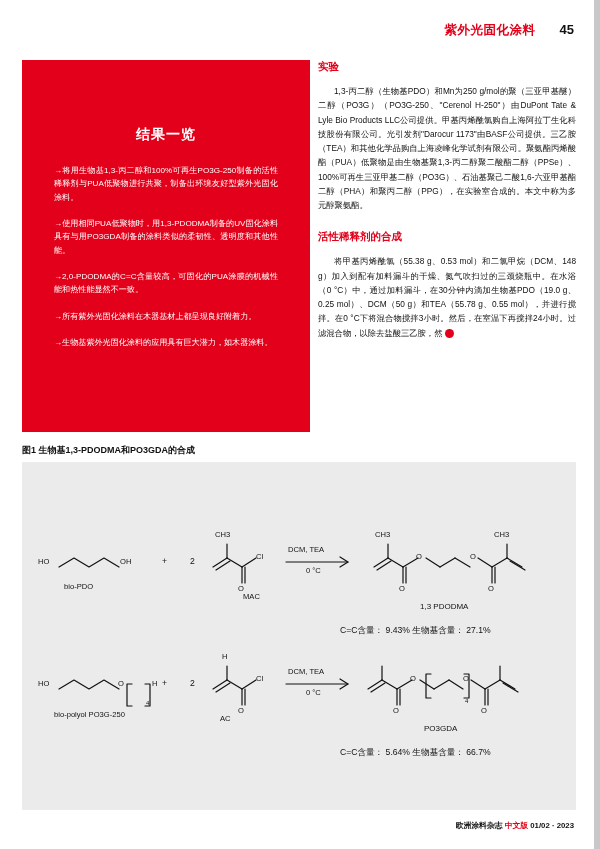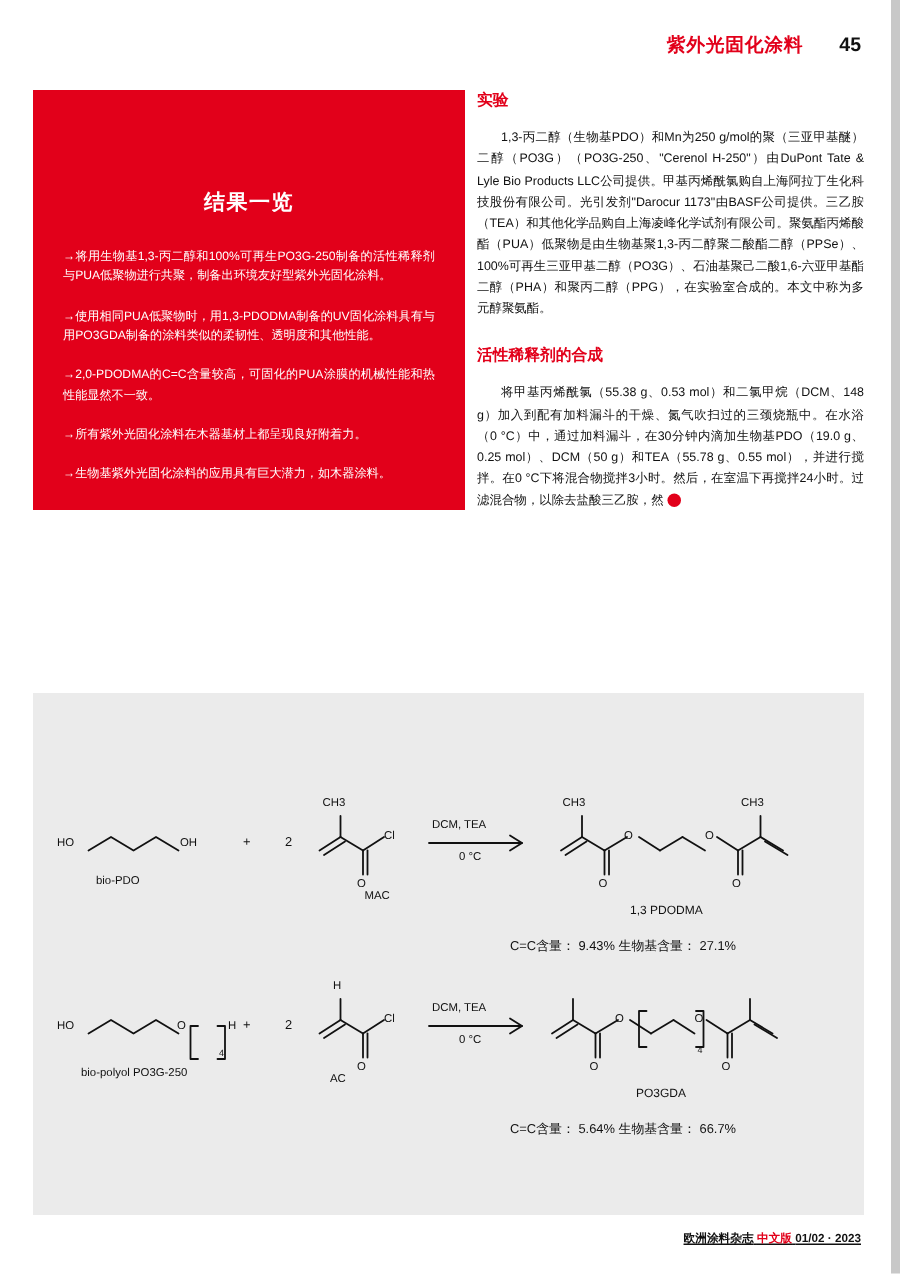--- a/index.html
+++ b/index.html
@@ -24,24 +24,24 @@
   .header-title {
     color:#e2001a; font-weight:bold; font-size:12.5px; letter-spacing:0.5px;
   }
   .header-page {
     color:#111; font-weight:bold; font-size:13px;
   }
   
   .red-box {
     position:absolute;
     left:22px; top:60px;
-    width:288px; height:280px;
+    width:288px; height:372px;
     background:#e2001a;
     color:#fff;
-    padding:18px 20px;
+    padding:18px 32px;
   }
   .red-box h2 {
     margin:48px 0 20px 0;
     font-size:14px;
     text-align:center;
     font-weight:bold;
     letter-spacing:1px;
   }
   .red-box p {
     margin:0 0 13px 0;
@@ -106,21 +106,20 @@
   .lbl.big { font-size:8.6px; }
   .lbl.prod { font-size:8px; }
   .lbl.cc { font-size:8.6px; }
   
   .footer {
     position:absolute;
     right:26px; bottom:18px;
     font-size:7.8px;
     font-weight:bold;
     color:#111;
-    text-decoration:underline;
   }
   .footer .mag { color:#111; }
   .footer .red { color:#e2001a; }
   .edge-bar {
     position:absolute;
     right:0; top:0; bottom:0;
     width:6px;
     background:#c8c8c8;
   }
 </style>
@@ -143,20 +142,21 @@
     <p>→生物基紫外光固化涂料的应用具有巨大潜力，如木器涂料。</p>
   </div>
 
   <div class="right-col">
     <div class="sec-title">实验</div>
     <p class="indent">1,3-丙二醇（生物基PDO）和Mn为250 g/mol的聚（三亚甲基醚）二醇（PO3G）（PO3G-250、"Cerenol H-250"）由DuPont Tate &amp; Lyle Bio Products LLC公司提供。甲基丙烯酰氯购自上海阿拉丁生化科技股份有限公司。光引发剂"Darocur 1173"由BASF公司提供。三乙胺（TEA）和其他化学品购自上海凌峰化学试剂有限公司。聚氨酯丙烯酸酯（PUA）低聚物是由生物基聚1,3-丙二醇聚二酸酯二醇（PPSe）、100%可再生三亚甲基二醇（PO3G）、石油基聚己二酸1,6-六亚甲基酯二醇（PHA）和聚丙二醇（PPG），在实验室合成的。本文中称为多元醇聚氨酯。</p>
     <div class="sec-title second">活性稀释剂的合成</div>
     <p class="indent"><span>将甲基丙烯酰氯（55.38 g、0.53 mol）和二氯甲烷（DCM、148 g）加入到配有加料漏斗的干燥、氮气吹扫过的三颈烧瓶中。在水浴（0 °C）中，通过加料漏斗，在30分钟内滴加生物基PDO（19.0 g、0.25 mol）、DCM（50 g）和TEA（55.78 g、0.55 mol），并进行搅拌。在0 °C下将混合物搅拌3小时。然后，在室温下再搅拌24小时。过滤混合物，以除去盐酸三乙胺，然</span><span class="arrow-end">➤</span></p>
   </div>
 
+  <div class="fig-caption">图1 生物基1,3-PDODMA和PO3GDA的合成</div>
 
   <div class="fig-box">
     <svg class="scheme" viewBox="0 0 554 348" width="554" height="348">
       <g stroke="#111" stroke-width="1.2" fill="none" stroke-linecap="round" stroke-linejoin="round">
 
         <path d="M37,105 L52,96 L67,105 L82,96 L97,105"></path>
 
         <path d="M205,82 L205,96"></path>
         <path d="M205,96 L191,105"></path>
         <path d="M208,99 L194,108"></path>

